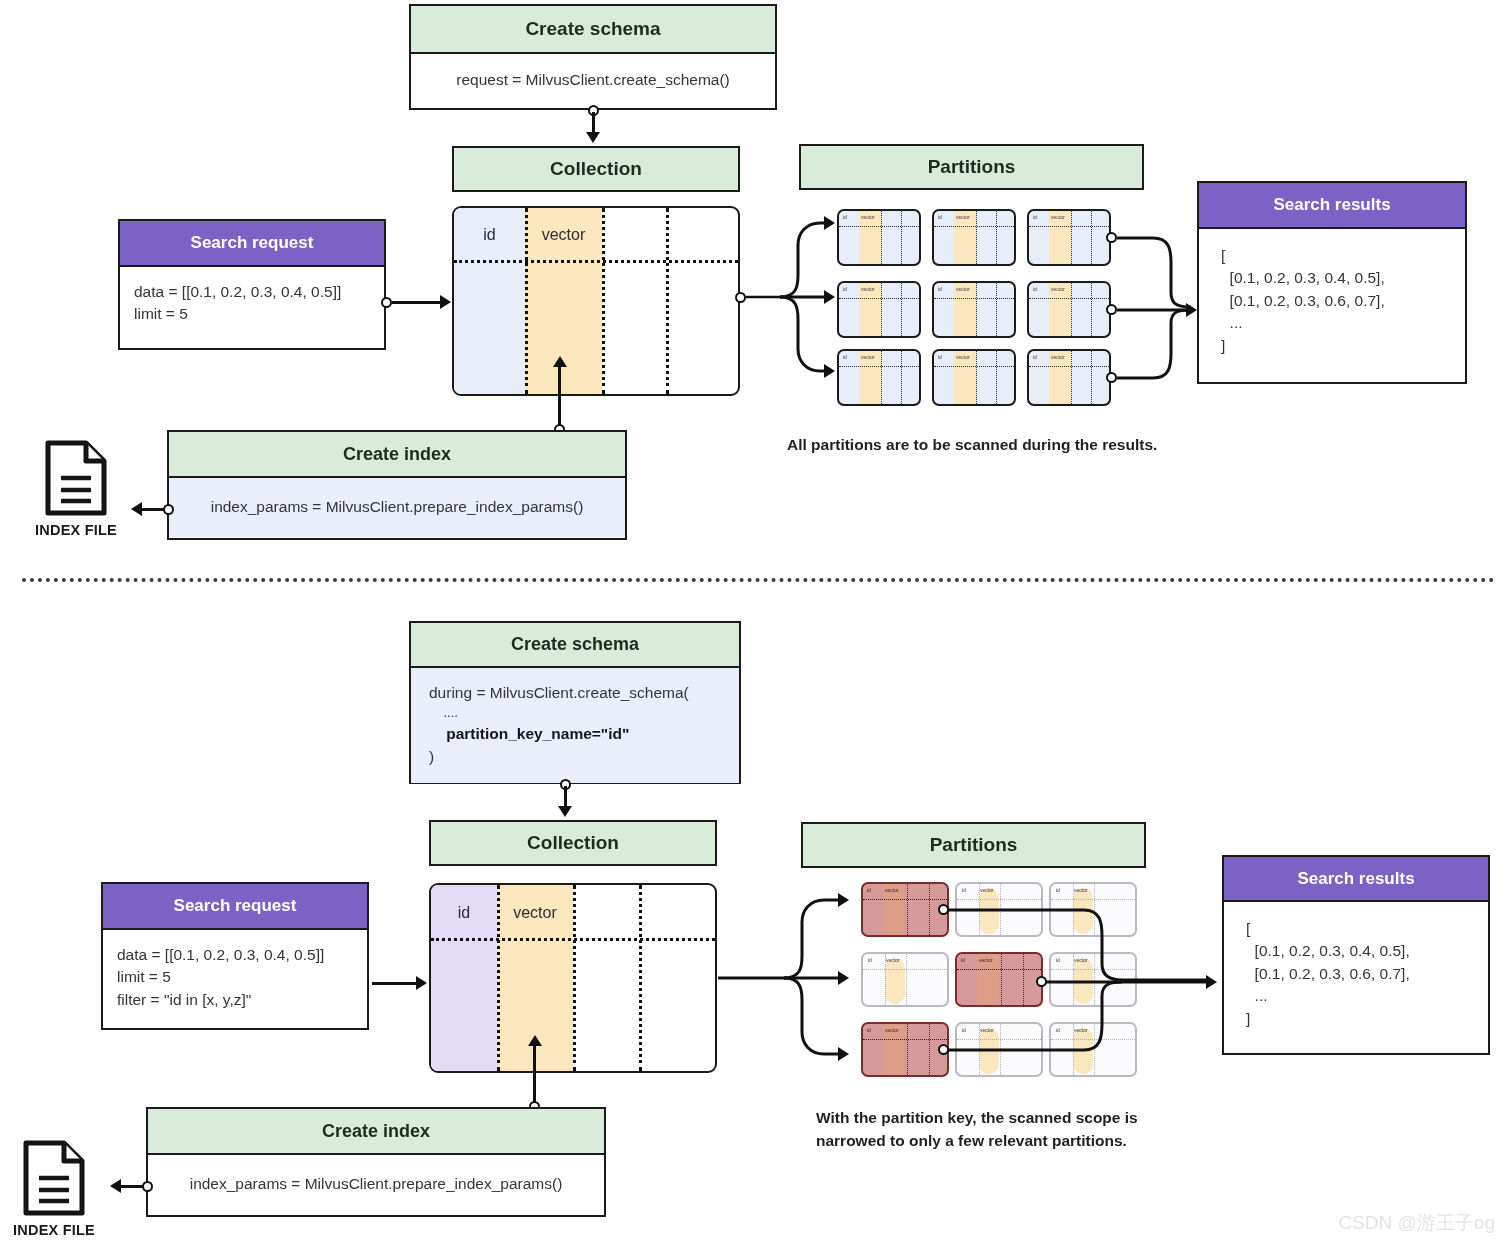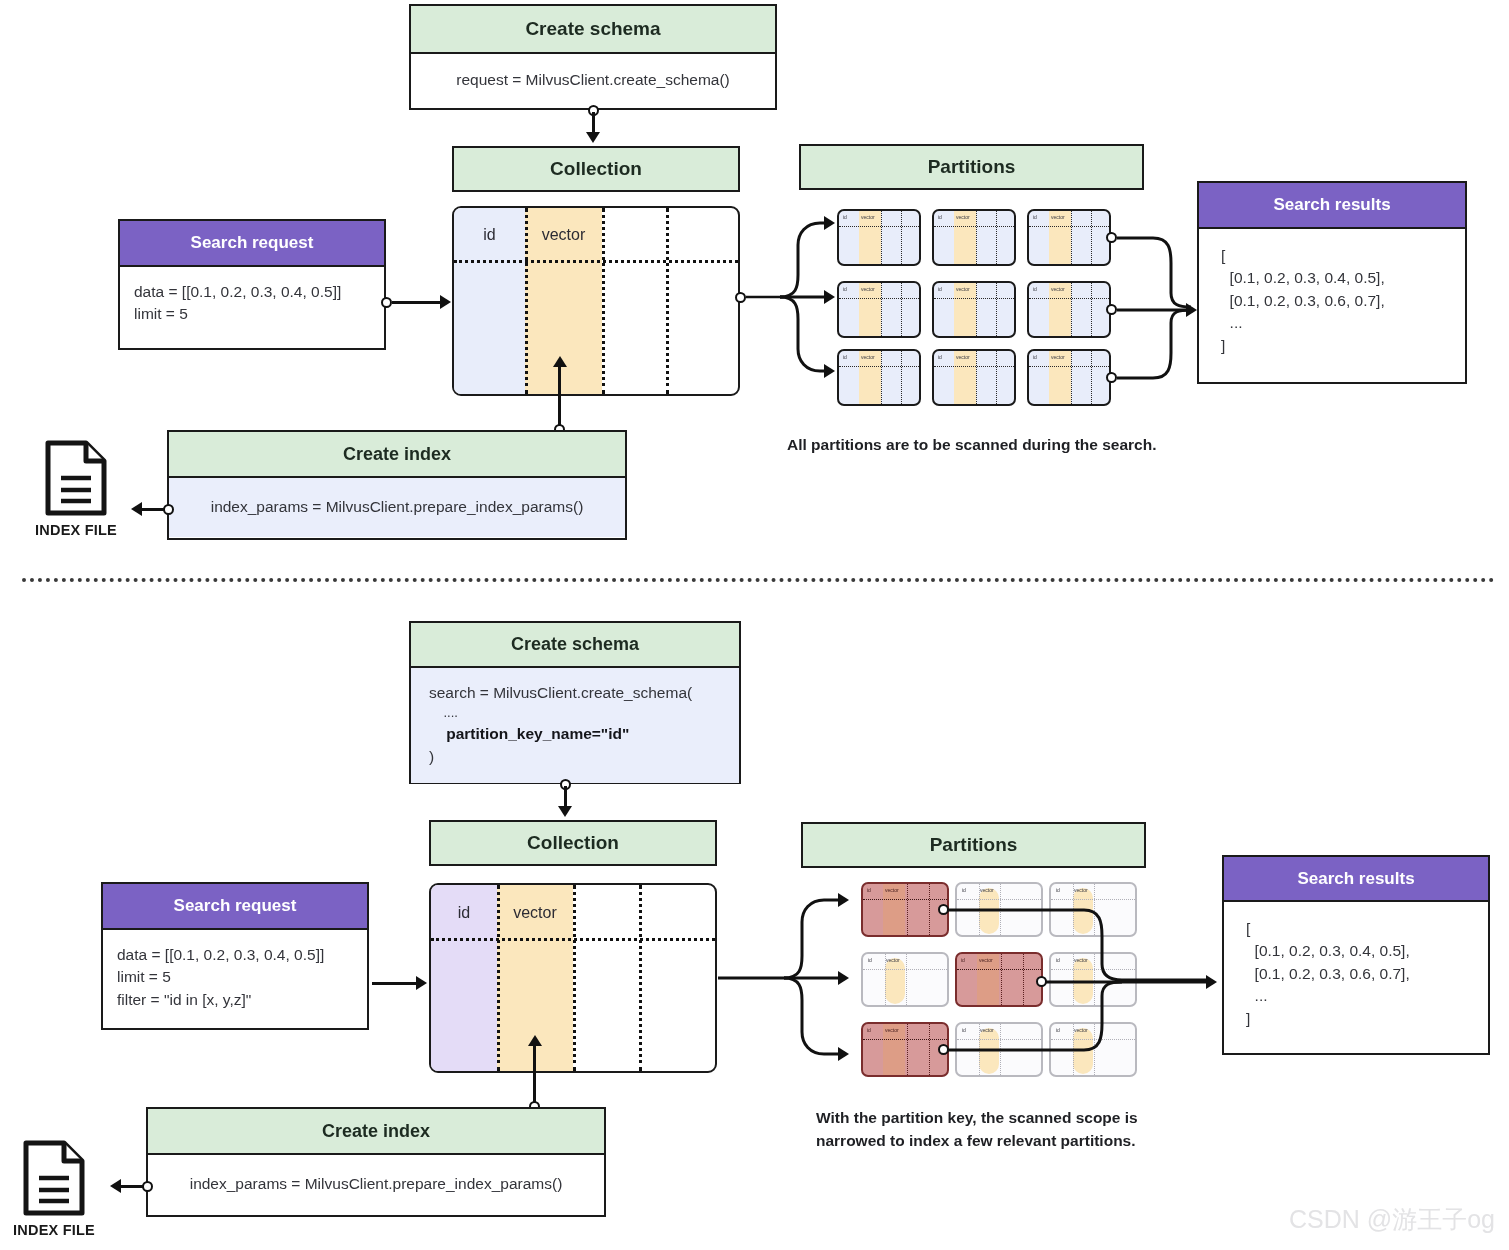--- a/index.html
+++ b/index.html
@@ -88,21 +88,21 @@
   
   .idxwrap { position:absolute; text-align:center; }
   .idxlabel { font-weight:bold; font-size:14.5px; letter-spacing:.2px; color:#1a1a1a; margin-top:6px; }
 
   
   .divider { position:absolute; left:22px; right:14px; height:0; border-top:4px dotted #3a3a3a; }
 
   
   .watermark {
     position:absolute; right:14px; bottom:14px;
-    font-size:25px; color:#e3e3e5; font-family:"Liberation Sans", sans-serif;
+    font-size:19px; color:#e3e3e5; font-family:"Liberation Sans", sans-serif;
     white-space:nowrap; user-select:none;
   }
 </style>
 </head>
 <body>
 
 <div class="canvas">
 
   <div class="card" style="left:409px; top:4px; width:368px; height:106px;">
     <div class="hdr green" style="height:48px; font-size:19px;">Create schema</div>
@@ -265,28 +265,28 @@
     <svg width="64" height="76" viewBox="0 0 64 76" style="display:block; margin:0 auto;">
       <path d="M4,3 L42,3 L60,21 L60,73 L4,73 Z" fill="#fff" stroke="#141414" stroke-width="5" stroke-linejoin="round"></path>
       <path d="M42,3 L42,21 L60,21" fill="#fff" stroke="#141414" stroke-width="5" stroke-linejoin="round"></path>
       <line x1="17" y1="38" x2="47" y2="38" stroke="#141414" stroke-width="4.5"></line>
       <line x1="17" y1="50" x2="47" y2="50" stroke="#141414" stroke-width="4.5"></line>
       <line x1="17" y1="61" x2="47" y2="61" stroke="#141414" stroke-width="4.5"></line>
     </svg>
     <div class="idxlabel">INDEX FILE</div>
   </div>
 
-  <div class="caption" style="left:787px; top:433px;">All partitions are to be scanned during the search.</div>
+  <div class="caption" style="left:787px; top:433px;">All partitions are to be scanned during the results.</div>
 
   <div class="divider" style="top:578px;"></div>
 
   <div class="card" style="left:409px; top:621px; width:332px; height:163px;">
     <div class="hdr green" style="height:45px; font-size:18px;">Create schema</div>
     <div class="body blue" style="height:115px; padding-top:14px; padding-left:18px;">
-      <div class="code">search = MilvusClient.create_schema(</div>
+      <div class="code">during = MilvusClient.create_schema(</div>
       <div class="code" style="font-size:13px;">    ....</div>
       <div class="code" style="font-weight:bold; color:#14151a;">    partition_key_name="id"</div>
       <div class="code">)</div>
     </div>
   </div>
   <div class="knob" style="left:560px; top:779px;"></div>
   <div class="ln lnv" style="left:564px; top:786px; height:22px;"></div>
   <div class="arrow d" style="left:558px; top:806px;"></div>
 
   <div class="labelbox" style="left:429px; top:820px; width:288px; height:46px;">Collection</div>
@@ -440,18 +440,18 @@
       <path d="M42,3 L42,21 L60,21" fill="#fff" stroke="#141414" stroke-width="5" stroke-linejoin="round"></path>
       <line x1="17" y1="38" x2="47" y2="38" stroke="#141414" stroke-width="4.5"></line>
       <line x1="17" y1="50" x2="47" y2="50" stroke="#141414" stroke-width="4.5"></line>
       <line x1="17" y1="61" x2="47" y2="61" stroke="#141414" stroke-width="4.5"></line>
     </svg>
     <div class="idxlabel">INDEX FILE</div>
   </div>
 
   <div class="caption" style="left:816px; top:1106px;">
     <div>With the partition key, the scanned scope is</div>
-    <div>narrowed to index a few relevant partitions.</div>
+    <div>narrowed to only a few relevant partitions.</div>
   </div>
 
   <div class="watermark">CSDN @游王子og</div>
 
 </div>
 
 </body></html>

